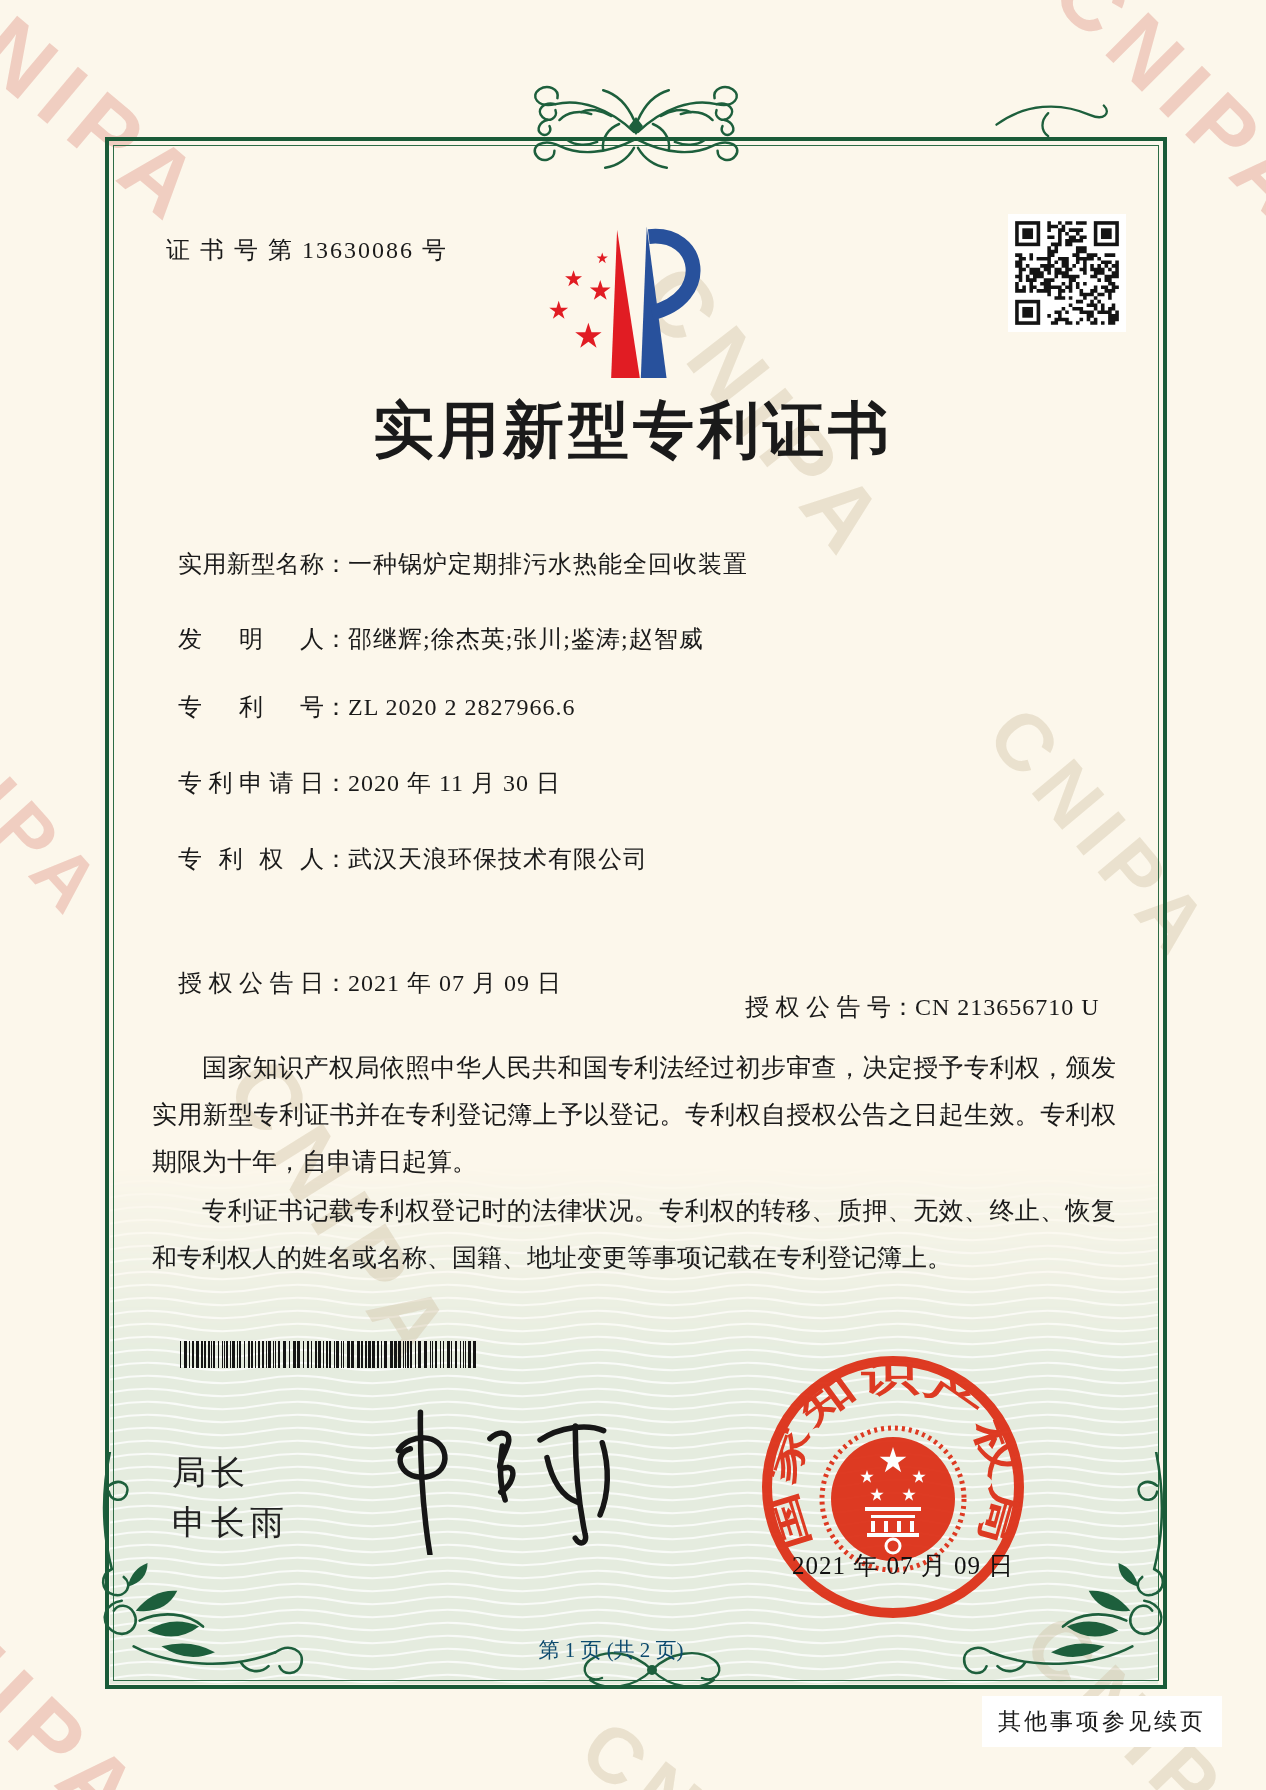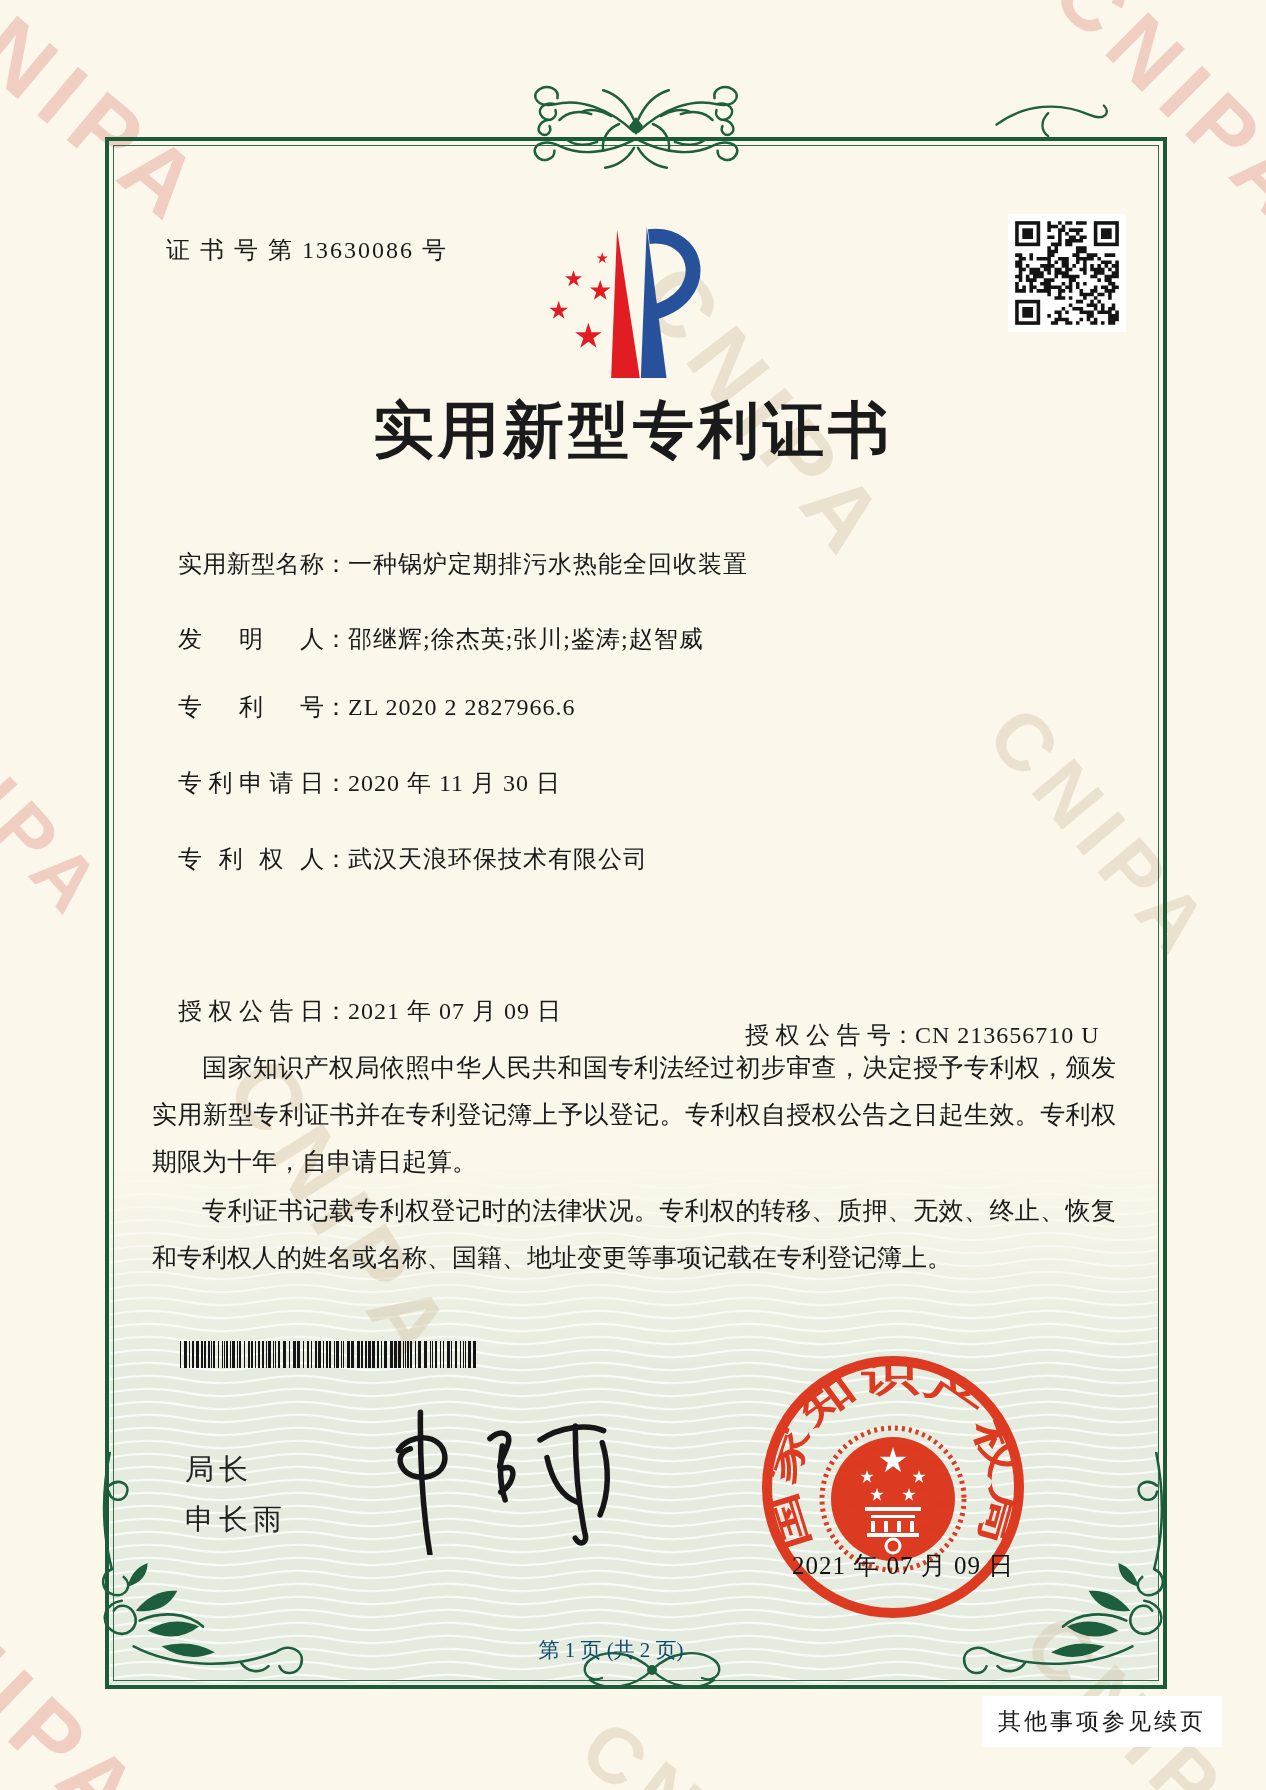--- a/index.html
+++ b/index.html
@@ -53,22 +53,22 @@
   .fvalue.wrap{width:652px;}
   .frow2{left:745px;font-size:24px;line-height:38px;}
   .bodytext{
     left:150px;top:1042px;width:968px;font-size:25px;line-height:47px;
     text-align:justify;
   }
   .bodytext p{margin:2px;text-indent:2em;}
   .barcode{left:180px;top:1341px;width:312px;height:27px;font-size:0;}
   .barcode i{display:inline-block;height:100%;background:#141414;}
   .director{
-    left:185px;font-family:"Liberation Sans","DejaVu Sans",sans-serif;
-    font-size:29px;letter-spacing:5px;color:#222;
+    left:172px;font-family:"Liberation Sans","DejaVu Sans",sans-serif;
+    font-size:34px;letter-spacing:5px;color:#222;
   }
   .sig{left:372px;top:1400px;z-index:6;}
   .seal{left:753px;top:1347px;width:280px;height:280px;opacity:.95;z-index:5;}
   .sealdate{
     left:790px;top:1549px;width:226px;text-align:center;font-size:25px;
     letter-spacing:1px;color:#111;z-index:6;
   }
   .pagefooter{left:0;top:1636px;width:1222px;text-align:center;font-size:21px;color:#0c4a6e;}
   .notewrap{left:0;top:1696px;width:1222px;text-align:right;z-index:5;}
   .note{
@@ -223,24 +223,24 @@
   </div>
   <div class="abs frow" style="top:688px;">
     <span class="flabel">专利号</span><span class="fcolon">：</span><span class="fvalue">ZL 2020 2 2827966.6</span>
   </div>
   <div class="abs frow" style="top:764px;">
     <span class="flabel">专利申请日</span><span class="fcolon">：</span><span class="fvalue">2020 年 11 月 30 日</span>
   </div>
   <div class="abs frow" style="top:840px;">
     <span class="flabel">专利权人</span><span class="fcolon">：</span><span class="fvalue">武汉天浪环保技术有限公司</span>
   </div>
-  <div class="abs frow" style="top:992px;">
+  <div class="abs frow" style="top:964px;">
     <span class="flabel">授权公告日</span><span class="fcolon">：</span><span class="fvalue">2021 年 07 月 09 日</span>
   </div>
-  <div class="abs frow2" style="top:1016px;">
+  <div class="abs frow2" style="top:988px;">
     <span class="flabel">授权公告号</span><span class="fcolon">：</span><span class="fvalue">CN 213656710 U</span>
   </div>
 
   <div class="abs bodytext">
     <p>国家知识产权局依照中华人民共和国专利法经过初步审查，决定授予专利权，颁发实用新型专利证书并在专利登记簿上予以登记。专利权自授权公告之日起生效。专利权期限为十年，自申请日起算。</p>
     <p>专利证书记载专利权登记时的法律状况。专利权的转移、质押、无效、终止、恢复和专利权人的姓名或名称、国籍、地址变更等事项记载在专利登记簿上。</p>
   </div>
 
   <div class="abs barcode" id="barcode-bars"><i style="width:1px;margin-right:3px"></i><i style="width:3px;margin-right:2px"></i><i style="width:1px;margin-right:2px"></i><i style="width:2px;margin-right:2px"></i><i style="width:3px;margin-right:2px"></i><i style="width:2px;margin-right:1px"></i><i style="width:2px;margin-right:2px"></i><i style="width:2px;margin-right:1px"></i><i style="width:1px;margin-right:1px"></i><i style="width:2px;margin-right:3px"></i><i style="width:1px;margin-right:3px"></i><i style="width:1px;margin-right:1px"></i><i style="width:1px;margin-right:1px"></i><i style="width:2px;margin-right:2px"></i><i style="width:1px;margin-right:1px"></i><i style="width:3px;margin-right:2px"></i><i style="width:1px;margin-right:1px"></i><i style="width:2px;margin-right:3px"></i><i style="width:1px;margin-right:3px"></i><i style="width:2px;margin-right:1px"></i><i style="width:2px;margin-right:2px"></i><i style="width:1px;margin-right:2px"></i><i style="width:2px;margin-right:2px"></i><i style="width:2px;margin-right:2px"></i><i style="width:1px;margin-right:1px"></i><i style="width:3px;margin-right:2px"></i><i style="width:1px;margin-right:1px"></i><i style="width:1px;margin-right:2px"></i><i style="width:2px;margin-right:3px"></i><i style="width:3px;margin-right:3px"></i><i style="width:1px;margin-right:3px"></i><i style="width:3px;margin-right:1px"></i><i style="width:3px;margin-right:3px"></i><i style="width:1px;margin-right:3px"></i><i style="width:2px;margin-right:2px"></i><i style="width:1px;margin-right:3px"></i><i style="width:2px;margin-right:1px"></i><i style="width:3px;margin-right:2px"></i><i style="width:1px;margin-right:2px"></i><i style="width:2px;margin-right:1px"></i><i style="width:2px;margin-right:3px"></i><i style="width:1px;margin-right:1px"></i><i style="width:3px;margin-right:2px"></i><i style="width:1px;margin-right:1px"></i><i style="width:1px;margin-right:3px"></i><i style="width:3px;margin-right:1px"></i><i style="width:3px;margin-right:3px"></i><i style="width:3px;margin-right:1px"></i><i style="width:2px;margin-right:2px"></i><i style="width:2px;margin-right:1px"></i><i style="width:3px;margin-right:1px"></i><i style="width:3px;margin-right:2px"></i><i style="width:2px;margin-right:2px"></i><i style="width:1px;margin-right:2px"></i><i style="width:3px;margin-right:3px"></i><i style="width:3px;margin-right:1px"></i><i style="width:3px;margin-right:1px"></i><i style="width:3px;margin-right:2px"></i><i style="width:1px;margin-right:1px"></i><i style="width:1px;margin-right:1px"></i><i style="width:2px;margin-right:1px"></i><i style="width:2px;margin-right:3px"></i><i style="width:1px;margin-right:2px"></i><i style="width:3px;margin-right:3px"></i><i style="width:3px;margin-right:3px"></i><i style="width:1px;margin-right:1px"></i><i style="width:1px;margin-right:2px"></i><i style="width:2px;margin-right:3px"></i><i style="width:1px;margin-right:2px"></i><i style="width:1px;margin-right:3px"></i><i style="width:3px;margin-right:1px"></i><i style="width:1px;margin-right:3px"></i><i style="width:2px;margin-right:3px"></i><i style="width:1px;margin-right:2px"></i><i style="width:1px;margin-right:1px"></i><i style="width:1px;margin-right:2px"></i><i style="width:3px;margin-right:2px"></i><i style="width:3px;margin-right:3px"></i></div>
 

